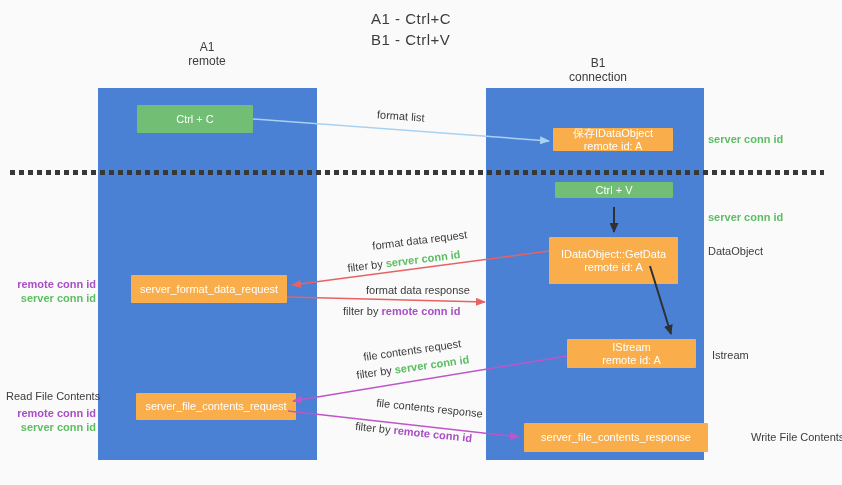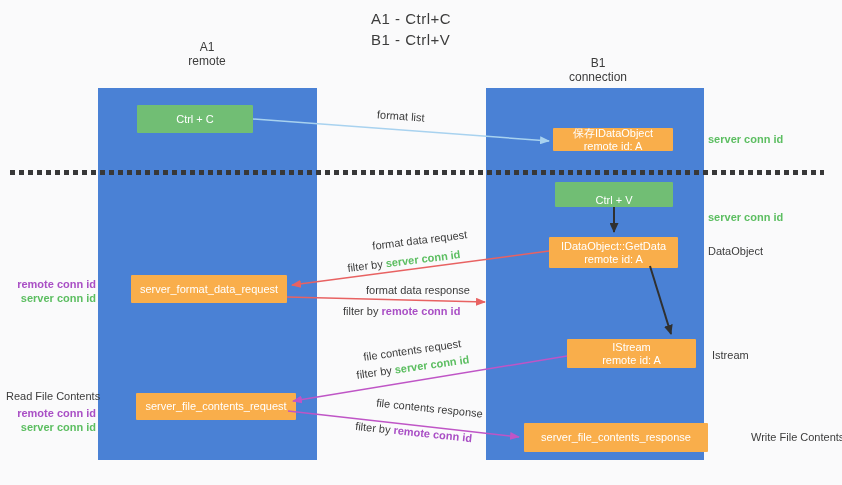--- a/index.html
+++ b/index.html
@@ -45,22 +45,22 @@
   .node {
     color: #ffffff; font-size: 11px; line-height: 13px;
     display: flex; flex-direction: column; align-items: center; justify-content: center;
     text-align: center; z-index: 3; border-radius: 1px;
   }
   .node.green  { background: #71be74; }
   .node.orange { background: #f9ae4b; }
 
   .n-ctrl-c   { left: 137px; top: 105px; width: 116px; height: 28px; }
   .n-save-obj { left: 553px; top: 128px; width: 120px; height: 23px; }
-  .n-ctrl-v   { left: 555px; top: 182px; width: 118px; height: 25px; justify-content: flex-end; }
-  .n-getdata  { left: 549px; top: 237px; width: 129px; height: 31px; }
+  .n-ctrl-v   { left: 555px; top: 182px; width: 118px; height: 16px; }
+  .n-getdata  { left: 549px; top: 237px; width: 129px; height: 47px; }
   .n-fmt-req  { left: 131px; top: 275px; width: 156px; height: 28px; }
   .n-fmt-res  { left: 490px; top: 288px; width: 154px; height: 29px; }
   .n-istream  { left: 567px; top: 339px; width: 129px; height: 29px; }
   .n-file-req { left: 136px; top: 393px; width: 160px; height: 27px; }
   .n-file-res { left: 524px; top: 423px; width: 184px; height: 29px; }
 
   
   svg.arrows { position: absolute; left: 0; top: 0; z-index: 5; pointer-events: none; }
 
   

